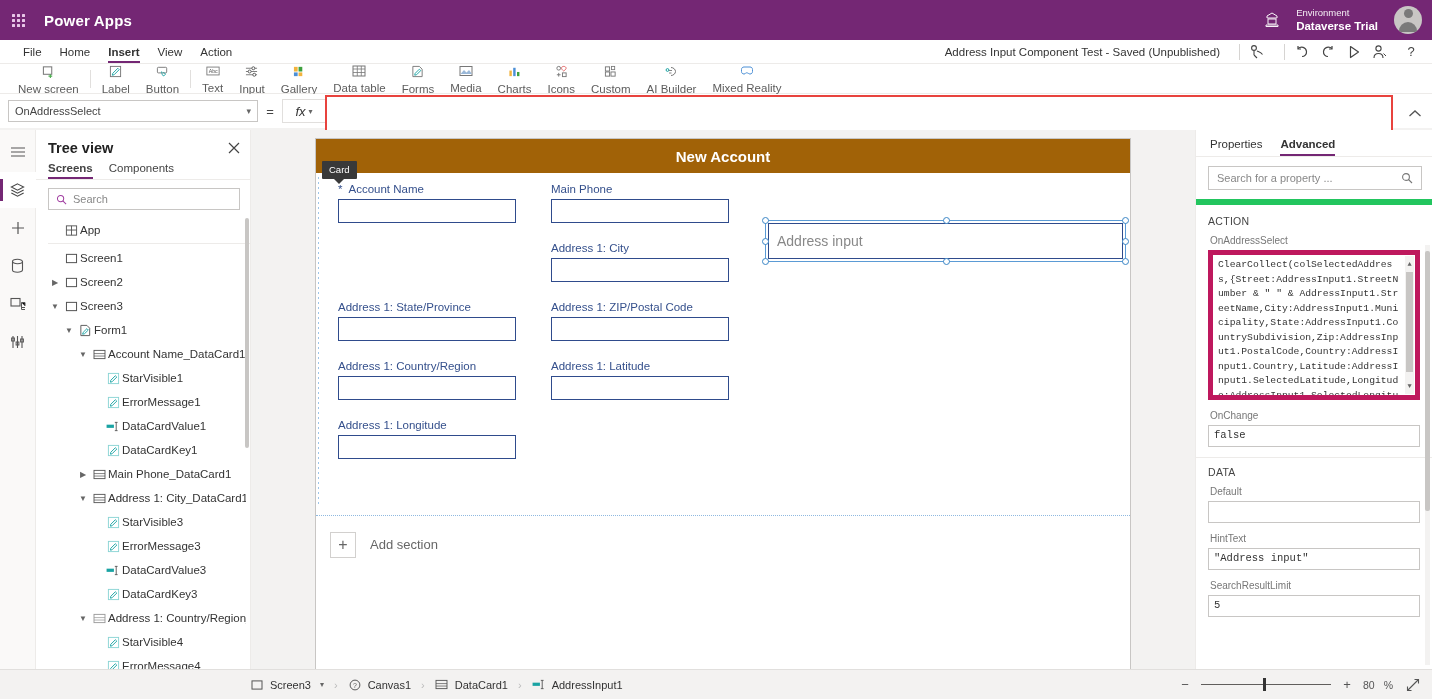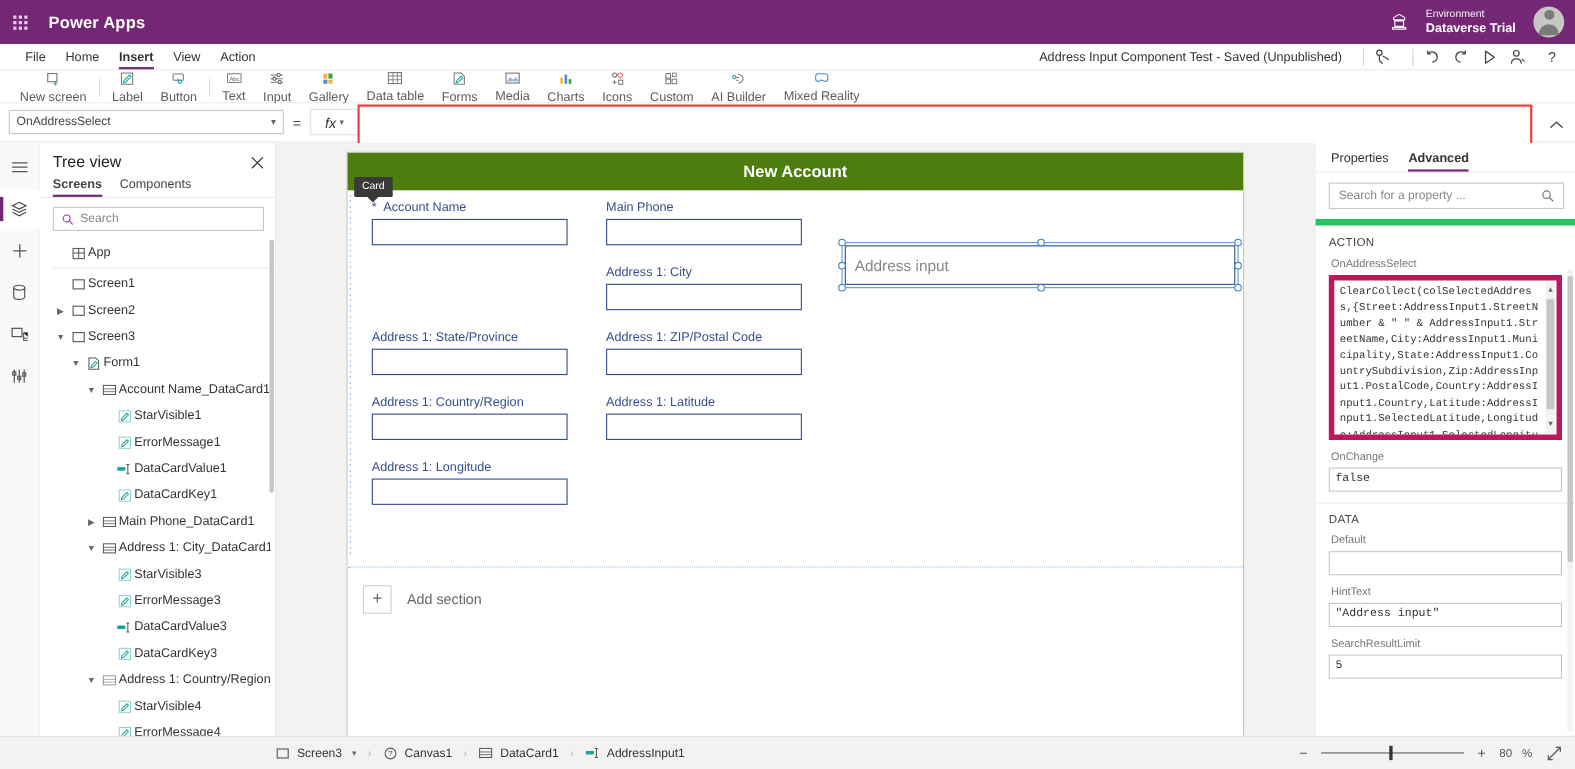--- a/index.html
+++ b/index.html
@@ -117,21 +117,21 @@
   .rail-btn.active:before{
     content:"";position:absolute;left:0;top:7px;bottom:7px;width:3px;background:#742774;
   }
 
   
   .tree {
     width:215px; background:#fff; border-right:1px solid #edebe9; display:flex; flex-direction:column;
     position:relative;
   }
   .tree-head { display:flex;align-items:center;padding:10px 10px 6px 12px;}
-  .tree-title { font-size:14.5px; color:#222;}
+  .tree-title { font-size:14.5px; color:#222;font-weight:bold;}
   .tree-close { margin-left:auto; color:#555; font-size:13px; cursor:pointer;}
   .tree-tabs { display:flex; padding:0 12px; gap:16px; border-bottom:1px solid #edebe9;}
   .tree-tab { font-size:11.5px; color:#444; padding-bottom:5px; cursor:pointer; position:relative;}
   .tree-tab.active { font-weight:600; }
   .tree-tab.active:after{content:"";position:absolute;left:0;right:0;bottom:0;height:2px;background:#742774;}
   .tree-search-wrap { padding:8px 10px 6px 12px;}
   .tree-search {
     height:22px;border:1px solid #c8c6c4;display:flex;align-items:center;gap:6px;padding:0 7px;
     font-size:11px;color:#888;background:#fff;
   }
@@ -150,21 +150,21 @@
 
   
   .canvas-area {
     flex:1; background:#f3f2f1; position:relative; overflow:hidden;
     display:flex; justify-content:center; padding-top:8px;
   }
   .screen {
     width:816px; background:#fff; border:1px solid #c8c6c4; position:relative; height:545px;
   }
   .form-hdr {
-    background:#4d7c0f; height:34px; display:flex;align-items:center;justify-content:center;
+    background:#a16207; height:34px; display:flex;align-items:center;justify-content:center;
     color:#fff;font-size:15px;font-weight:700;
   }
   .card-tag {
     position:absolute; left:6px; top:22px; background:#393939; color:#fff;
     font-size:9.5px; padding:3px 7px 4px; border-radius:1px; z-index:5;
   }
   .card-tag:after{
     content:"";position:absolute;left:12px;bottom:-5px;border-left:5px solid transparent;
     border-right:5px solid transparent;border-top:5px solid #393939;
   }

